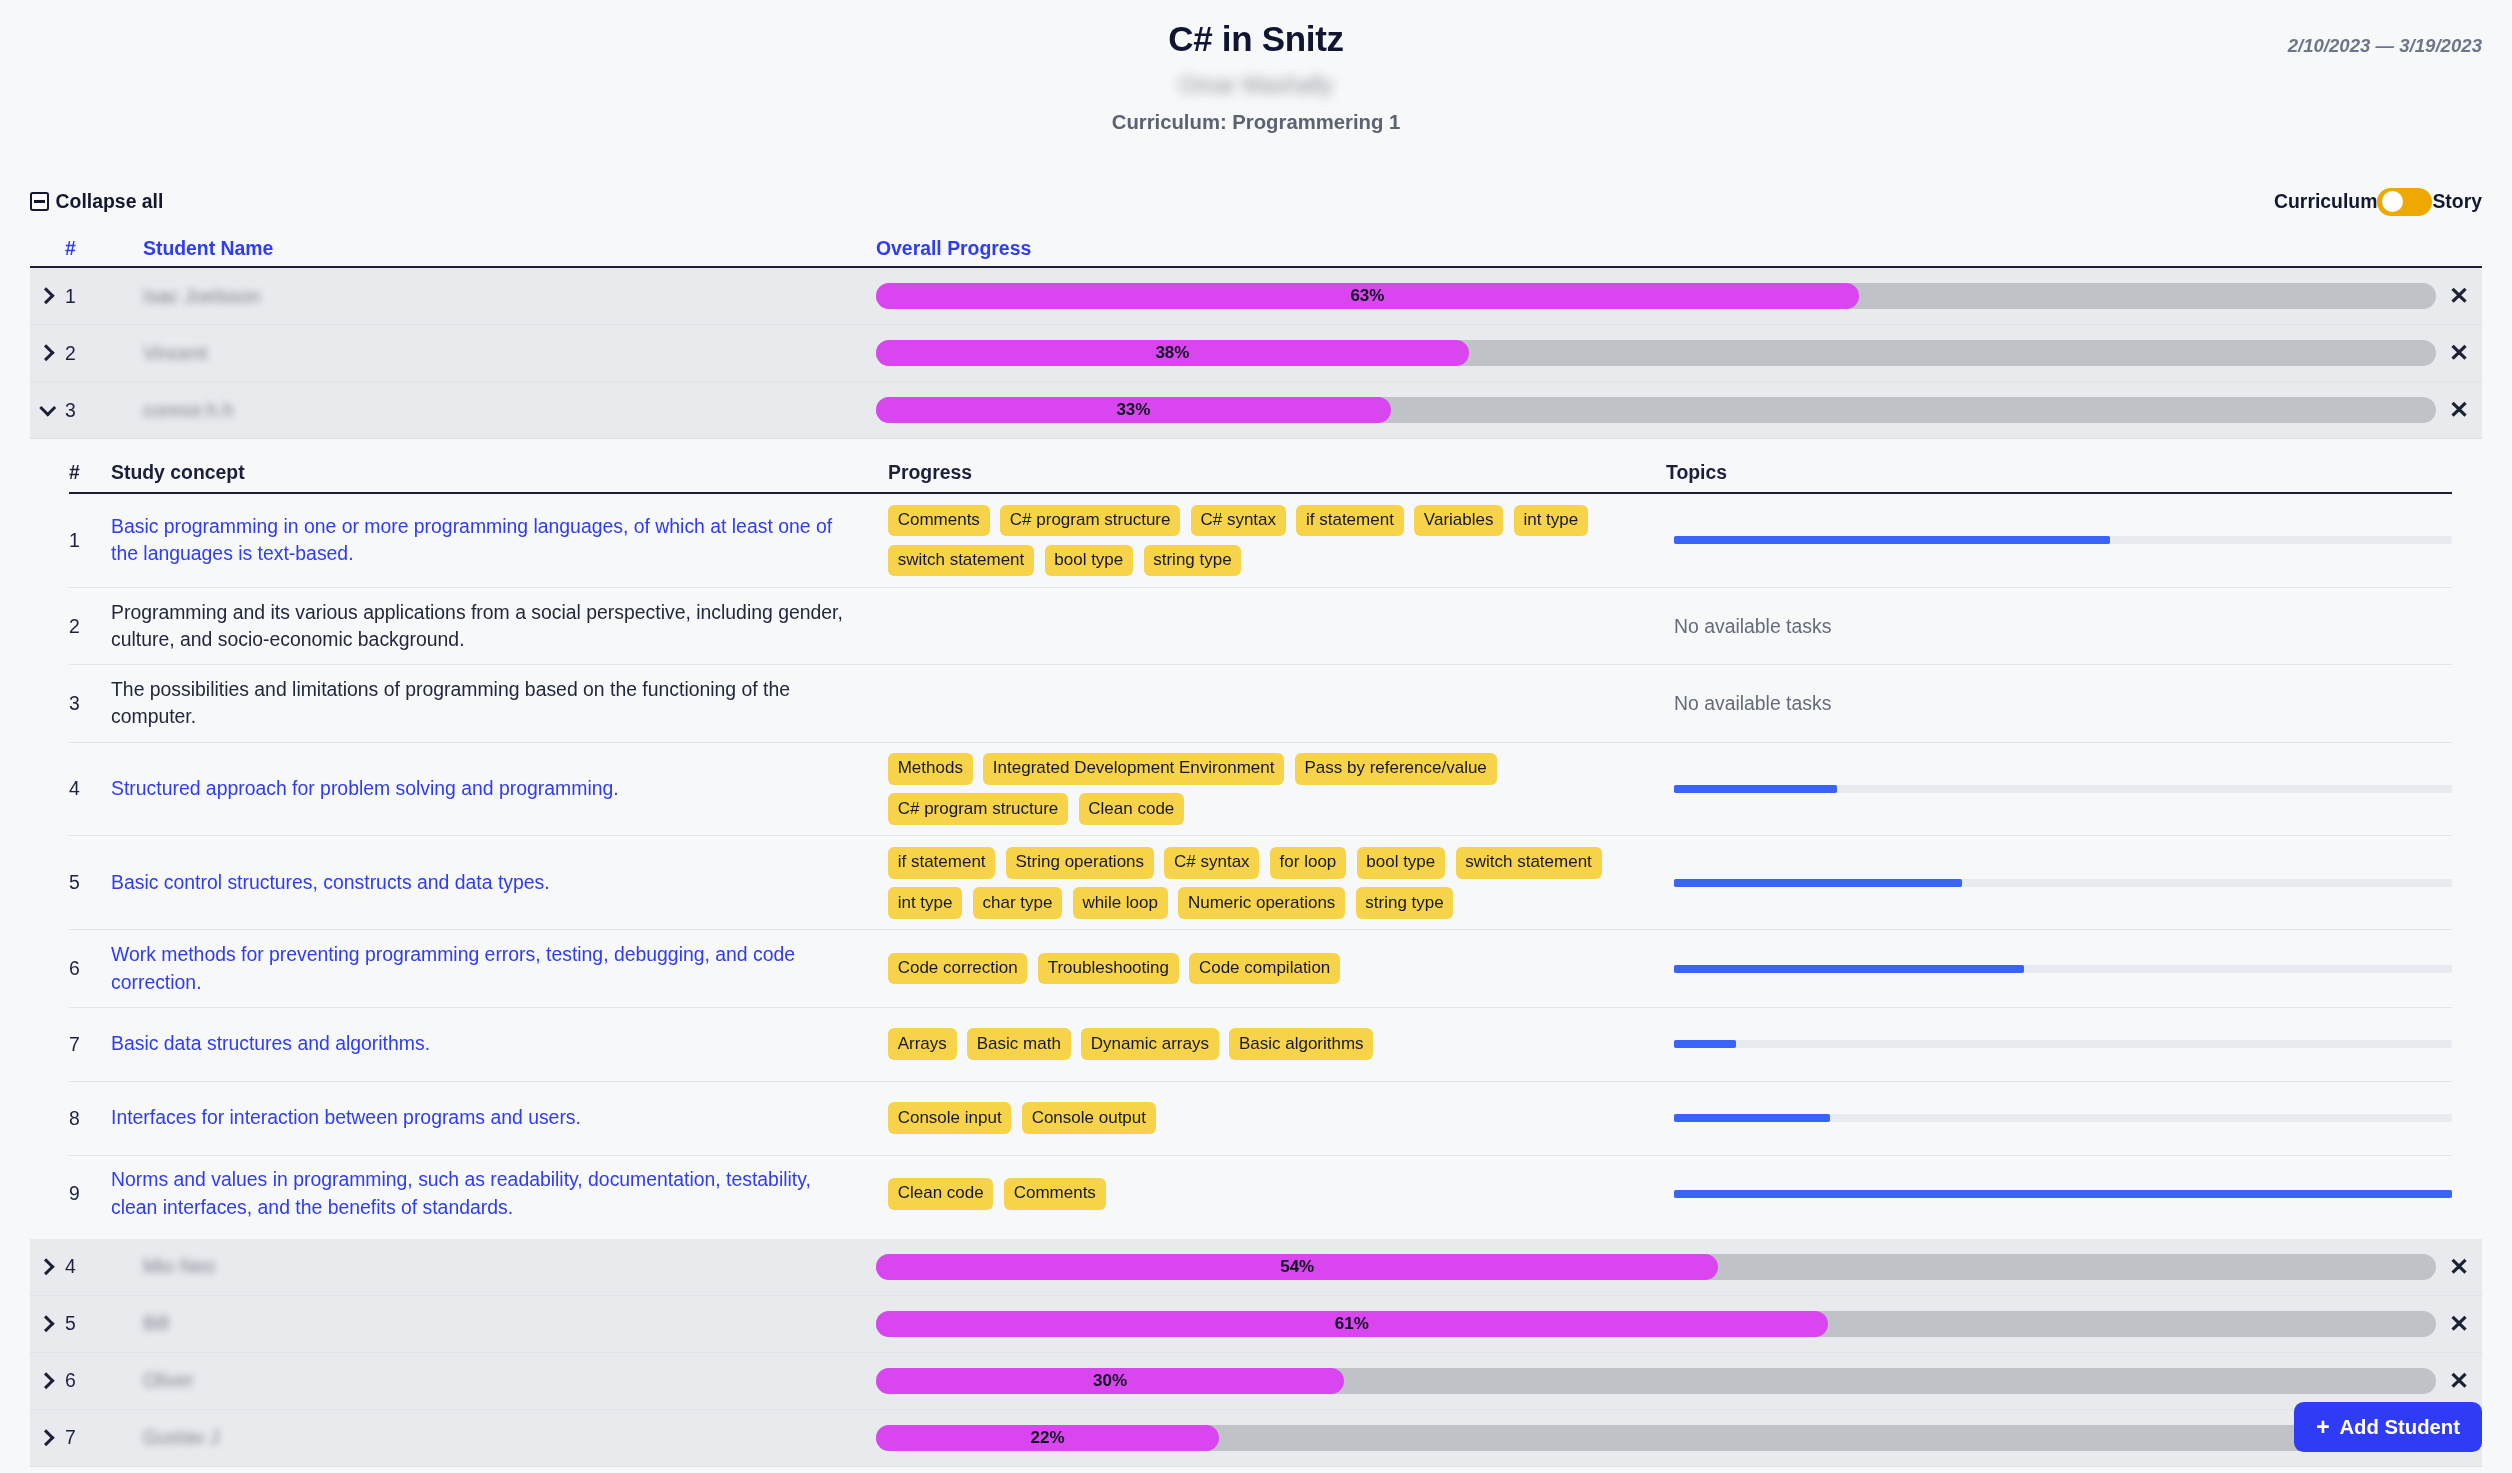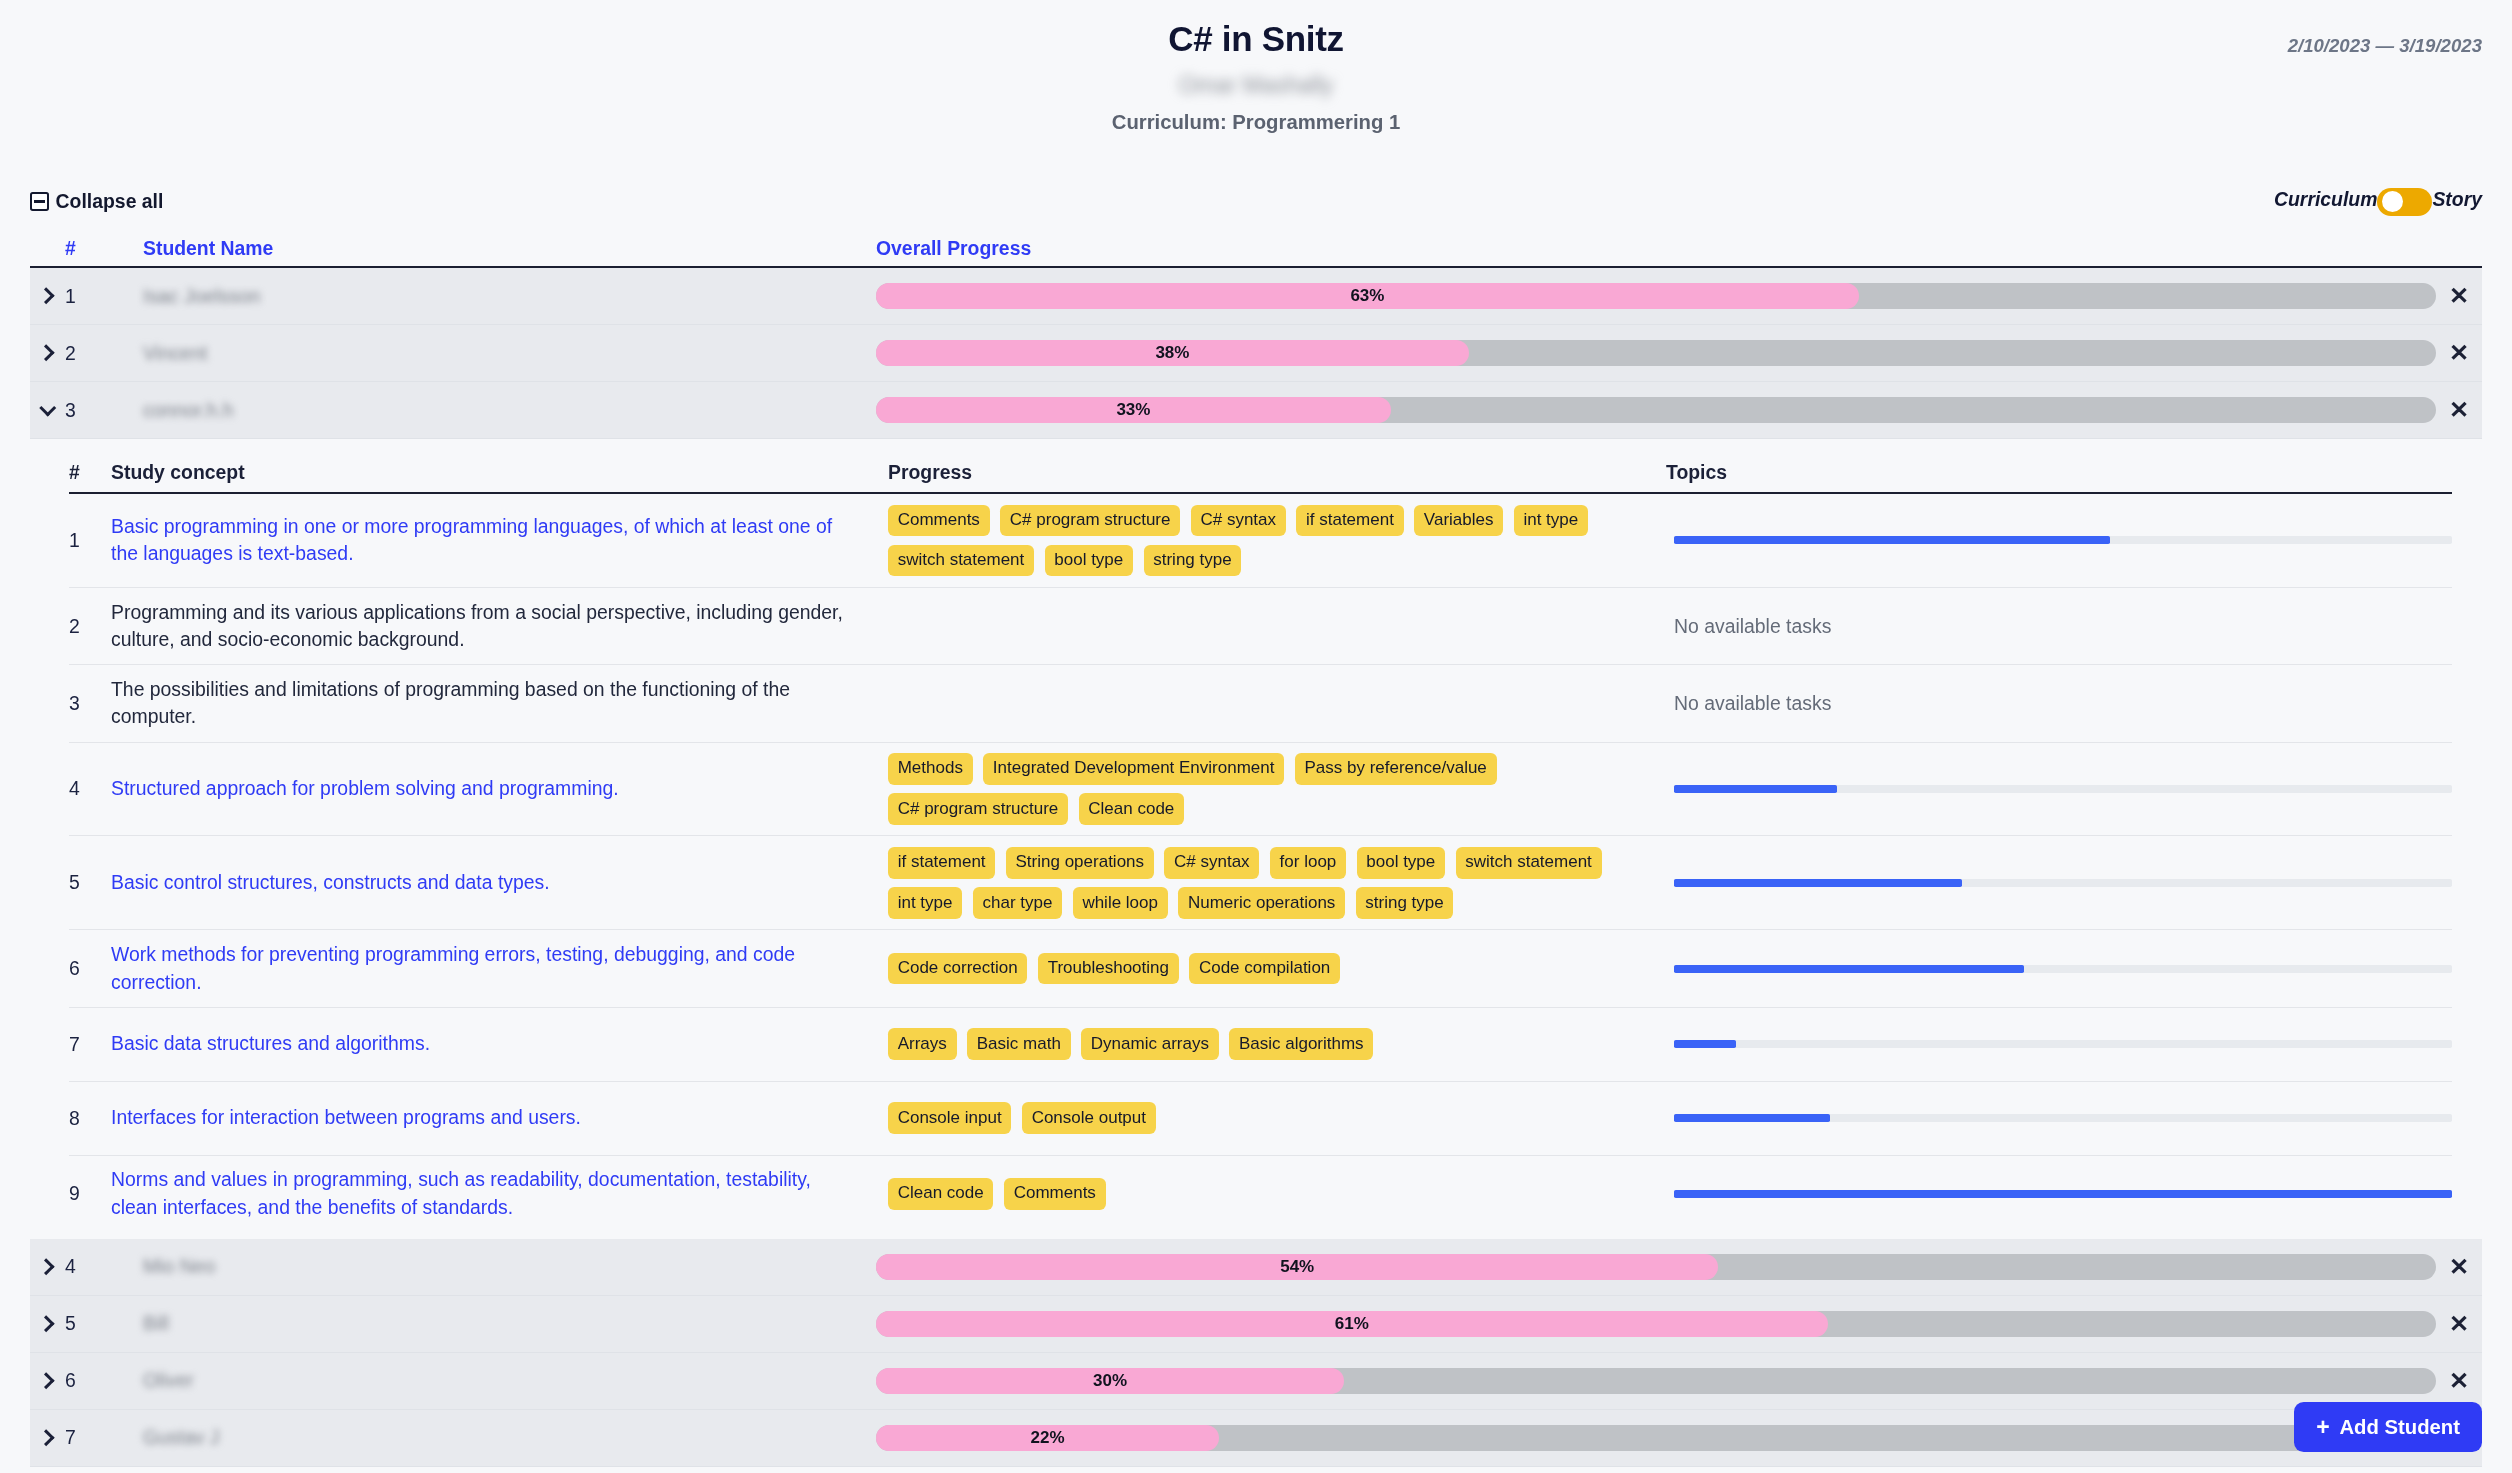--- a/index.html
+++ b/index.html
@@ -42,21 +42,21 @@
     width: 18.6px; height: 18.6px; border: 2.2px solid #13182e;
     border-radius: 2.7px; position: relative; background: #fff;
   }
   .minus-square::before {
     content: ""; position: absolute; left: 1.8px; right: 1.8px; top: 5.7px;
     height: 3.5px; background: #13182e;
   }
   .collapse-label { font-size: 19.4px; font-weight: bold; color: #13182e; }
 
   .toggle-wrap {
-    margin-left: auto; display: flex; align-items: flex-start;  font-style: italic;
+    margin-left: auto; display: flex; align-items: center; 
   }
   .toggle-label { font-size: 19.4px; font-weight: bold; color: #121832; }
   .switch {
     width: 55px; height: 28px; border-radius: 14px; background: #eda900;
     position: relative; cursor: pointer; flex: none;
   }
   .switch .knob {
     position: absolute; top: 3.5px; left: 4.4px; width: 21px; height: 21px;
     border-radius: 50%; background: #fff;
   }
@@ -89,21 +89,21 @@
   .srow-name {
     font-size: 19.4px; color: #7e838c; filter: blur(3.7px);
     user-select: none; white-space: nowrap;
   }
   .bar-track {
     position: relative; height: 26.5px; border-radius: 13.3px;
     background: #bfc2c6; width: 100%;
   }
   .bar-fill {
     position: absolute; left: 0; top: 0; bottom: 0;
-    background: #f9a8d4; border-radius: 13.3px;
+    background: #d946ef; border-radius: 13.3px;
     display: flex; align-items: center; justify-content: center;
   }
   .bar-pct { font-size: 17px; font-weight: bold; color: #10131f; }
   .del-x {
     font-size: 24px; font-weight: bold; color: #1c2135;
     text-align: center; cursor: pointer; line-height: 1;
   }
 
   
   .detail { background: #f7f8fa; padding: 0 0 7px 39px; }

